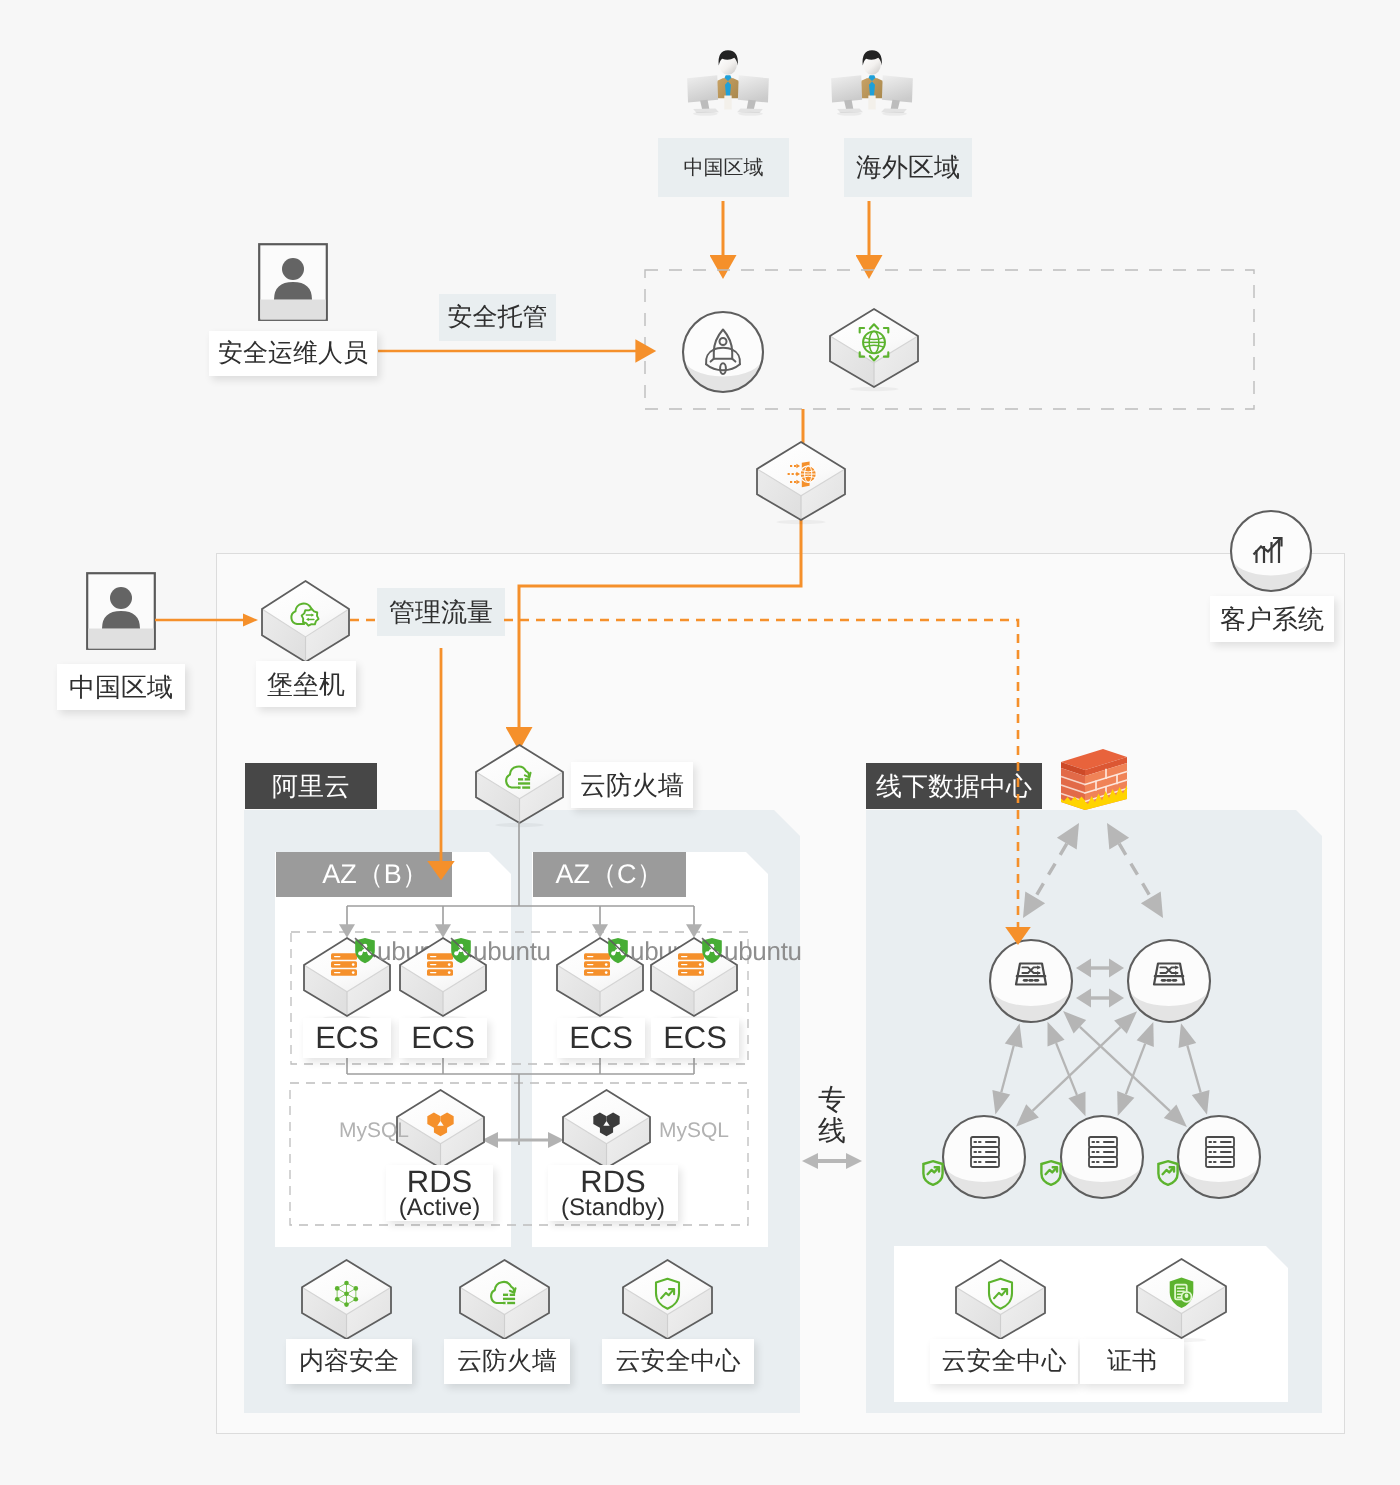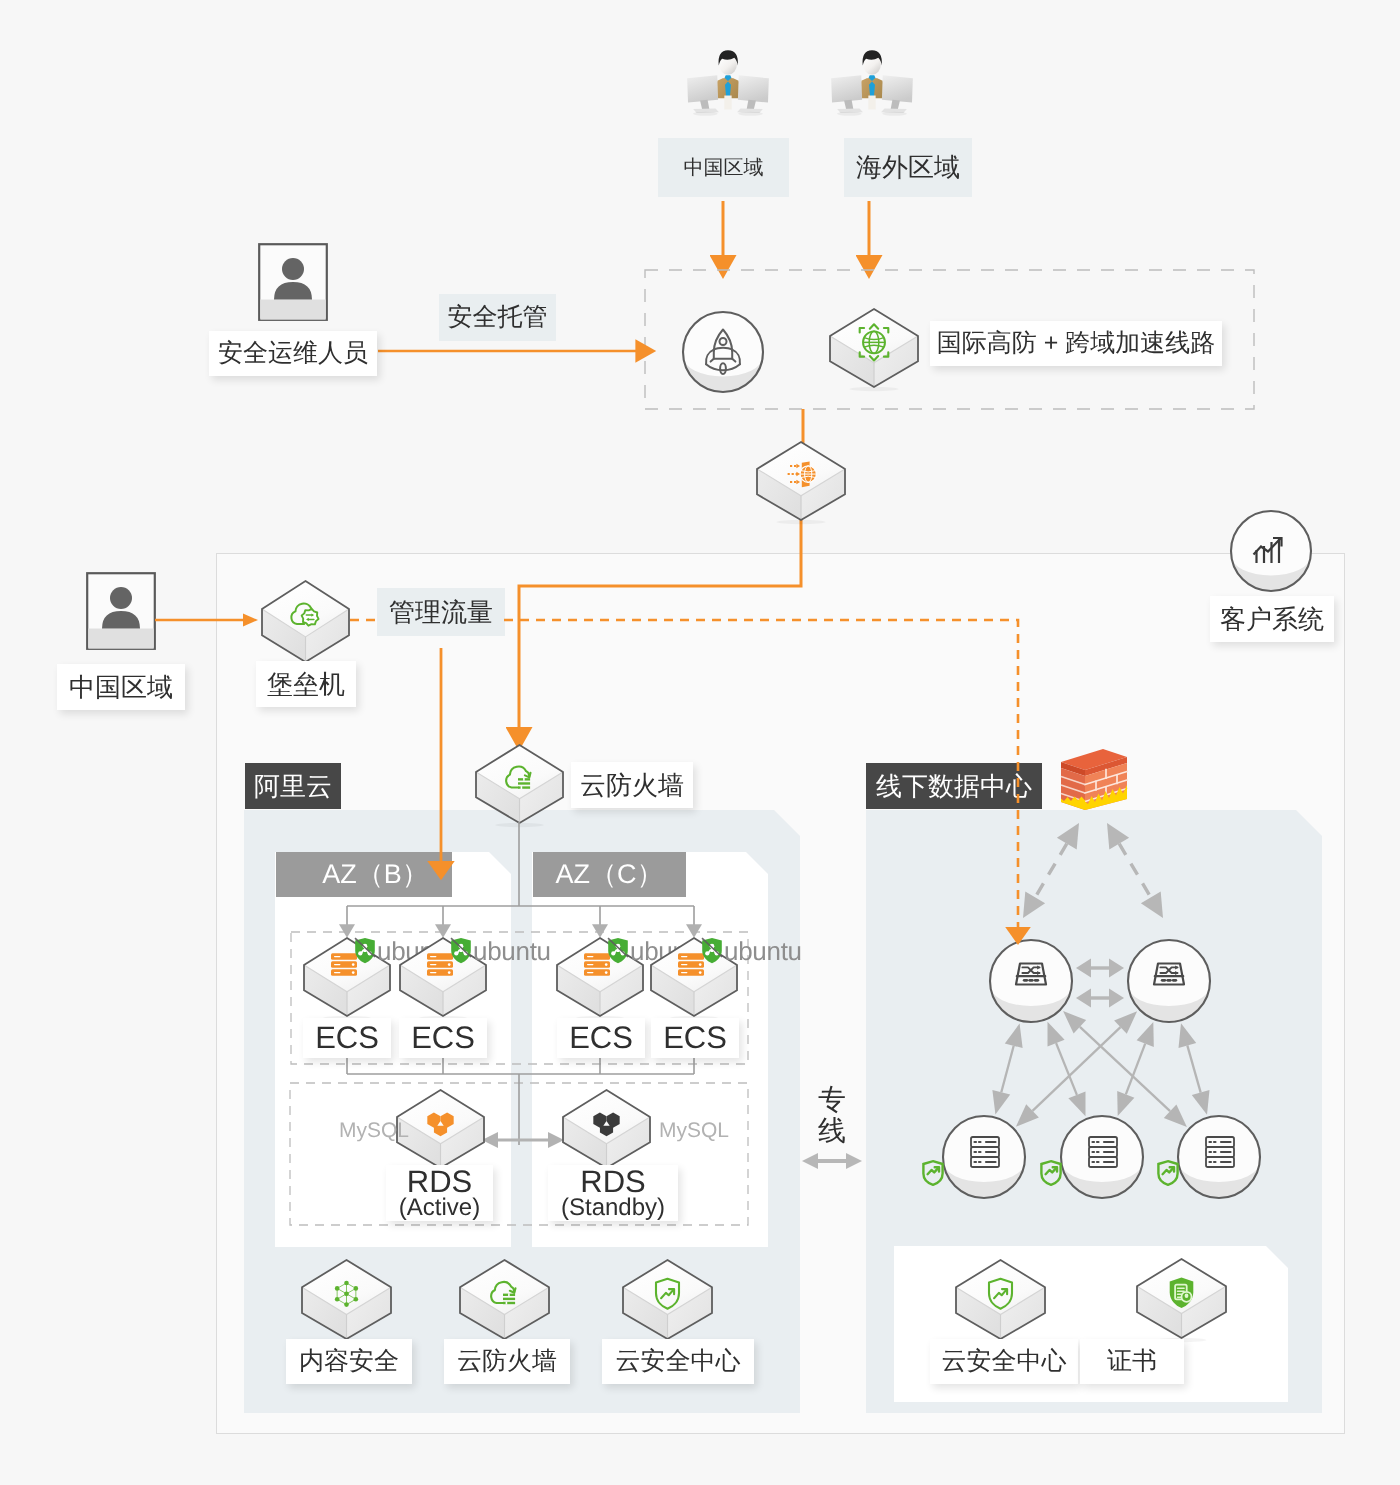--- a/index.html
+++ b/index.html
@@ -209,23 +209,20 @@
       <line x1="37.0" y1="37.368399999999994" x2="59.0" y2="37.368399999999994" stroke="#5cb32e" stroke-width="1.5"></line>
       <path d="M 38.1 32.52839999999999 Q 48.0 36.48839999999999 57.9 32.52839999999999" fill="none" stroke="#5cb32e" stroke-width="1.3"></path>
       <path d="M 38.1 42.2084 Q 48.0 38.2484 57.9 42.2084" fill="none" stroke="#5cb32e" stroke-width="1.3"></path>
       <path d="M 33.7 27.468399999999995 L 33.7 23.068399999999993 L 38.1 23.068399999999993" fill="none" stroke="#5cb32e" stroke-width="2.1" stroke-linecap="round" stroke-linejoin="round"></path>
       <path d="M 62.3 27.468399999999995 L 62.3 23.068399999999993 L 57.9 23.068399999999993" fill="none" stroke="#5cb32e" stroke-width="2.1" stroke-linecap="round" stroke-linejoin="round"></path>
       <path d="M 33.7 47.26839999999999 L 33.7 51.66839999999999 L 38.1 51.66839999999999" fill="none" stroke="#5cb32e" stroke-width="2.1" stroke-linecap="round" stroke-linejoin="round"></path>
       <path d="M 62.3 47.26839999999999 L 62.3 51.66839999999999 L 57.9 51.66839999999999" fill="none" stroke="#5cb32e" stroke-width="2.1" stroke-linecap="round" stroke-linejoin="round"></path>
       <path d="M 43.82 23.728399999999993 L 48.0 19.328399999999995 L 52.18 23.728399999999993" fill="none" stroke="#5cb32e" stroke-width="2.1" stroke-linecap="round" stroke-linejoin="round"></path>
       <path d="M 43.82 51.008399999999995 L 48.0 55.40839999999999 L 52.18 51.008399999999995" fill="none" stroke="#5cb32e" stroke-width="2.1" stroke-linecap="round" stroke-linejoin="round"></path>
 </svg>
-<div class="chip" style="left:930px;top:321px;width:292px;height:45px;font-size:25px;">
- <span>国际高防 + 跨域加速线路</span>
-    </div>
 <svg class="abs" style="left:753.0px;top:438.0px;width:96px;height:86px" viewBox="0 0 96 86">
  <defs>
   <linearGradient id="cbLwafcubeicon" x1="0.1" y1="0" x2="1" y2="0.7">
    <stop offset="0" stop-color="#ebebeb"></stop>
           <stop offset="1" stop-color="#e0e0e0"></stop>
         </linearGradient>
   <linearGradient id="cbRwafcubeicon" x1="0" y1="0.1" x2="1" y2="0.8">
    <stop offset="0" stop-color="#efefef"></stop>
           <stop offset="1" stop-color="#e3e3e3"></stop>
         </linearGradient>
@@ -361,21 +358,21 @@
       <path d="M 52.9 34.368399999999994 L 57.3 36.368399999999994 L 58.5 31.768399999999993" fill="none" stroke="#5cb32e" stroke-width="2.1" stroke-linecap="round" stroke-linejoin="round"></path>
       <line x1="46.0" y1="38.368399999999994" x2="58.1" y2="38.368399999999994" stroke="#5cb32e" stroke-width="2.4"></line>
       <line x1="46.0" y1="42.468399999999995" x2="58.1" y2="42.468399999999995" stroke="#5cb32e" stroke-width="2.4"></line>
       <line x1="46.0" y1="46.5684" x2="58.1" y2="46.5684" stroke="#5cb32e" stroke-width="2.4"></line>
       <line x1="51.1" y1="38.368399999999994" x2="52.7" y2="38.368399999999994" stroke="#fcfcfc" stroke-width="3.0"></line>
       <line x1="48.6" y1="46.5684" x2="50.2" y2="46.5684" stroke="#fcfcfc" stroke-width="3.0"></line>
 </svg>
 <div class="chip" style="left:571px;top:762px;width:122px;height:46px;font-size:26px;">
  <span>云防火墙</span>
     </div>
-<div class="dark" style="left:245px;top:763px;width:96px;height:46px;font-size:26px;">
+<div class="dark" style="left:245px;top:763px;width:132px;height:46px;font-size:26px;">
  <span>阿里云</span>
     </div>
 <div class="dark" style="left:866px;top:763px;width:176px;height:46px;font-size:26px;">
  <span>线下数据中心</span>
     </div>
 <div class="gray" style="left:276px;top:852px;width:153px;height:45px;font-size:27px;letter-spacing:0px;padding-left:23px;">
  <span>AZ（B）</span>
     </div>
 <div class="gray" style="left:533px;top:852px;width:153px;height:45px;font-size:27px;letter-spacing:0px;">
  <span>AZ（C）</span>

